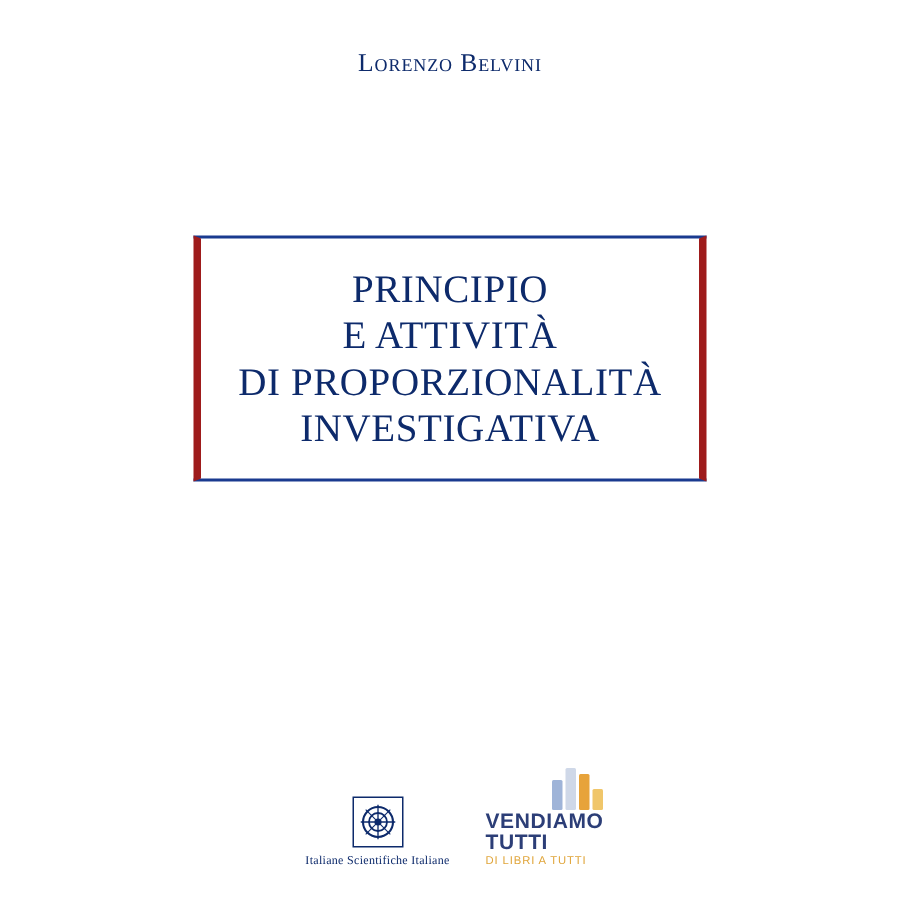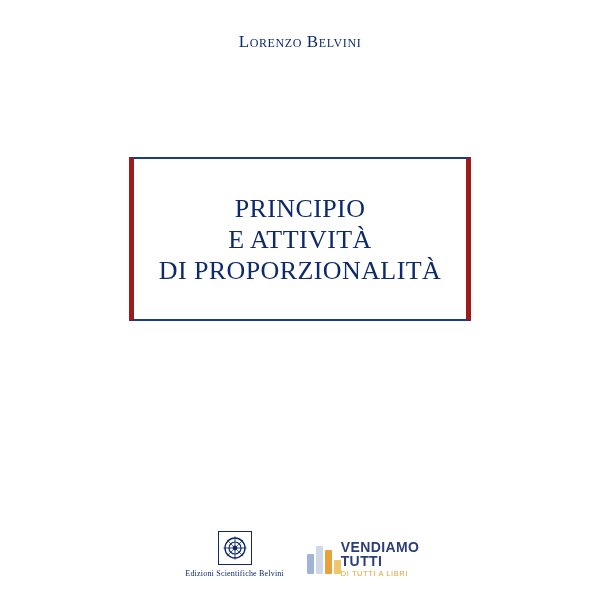--- a/index.html
+++ b/index.html
@@ -89,22 +89,23 @@
   }
   .publisher-name {
     font-family: "Liberation Serif", serif;
     font-size: 8px;
     color: #0d2a6b;
     letter-spacing: 0.2px;
     white-space: nowrap;
   }
   .vendiamo {
     display: flex;
-    align-items: flex-start;
+    align-items: flex-end;
     gap: 0;
+    flex-direction: column;
   }
   .vend-bars {
     position: relative;
     width: 34px;
     height: 34px;
   }
   .vend-bars span {
     position: absolute;
     bottom: 0;
     width: 7px;
@@ -138,47 +139,48 @@
 <body>
 
 <div class="cover">
 
   <div class="author">Lorenzo Belvini</div>
 
   <div class="title-box">
     <div class="title-line">PRINCIPIO</div>
     <div class="title-line">E ATTIVITÀ</div>
     <div class="title-line">DI PROPORZIONALITÀ</div>
+    <div class="title-line">INVESTIGATIVA</div>
   </div>
 
   <div class="footer">
 
     <div class="publisher">
       <div class="publisher-mark">
         <svg width="26" height="26" viewBox="0 0 26 26" aria-hidden="true">
           <circle cx="13" cy="13" r="10" fill="none" stroke="#0d2a6b" stroke-width="1.4"></circle>
           <circle cx="13" cy="13" r="6" fill="none" stroke="#0d2a6b" stroke-width="1.2"></circle>
           <circle cx="13" cy="13" r="2.4" fill="#0d2a6b"></circle>
           <line x1="13" y1="1.5" x2="13" y2="24.5" stroke="#0d2a6b" stroke-width="0.9"></line>
           <line x1="1.5" y1="13" x2="24.5" y2="13" stroke="#0d2a6b" stroke-width="0.9"></line>
           <line x1="4.8" y1="4.8" x2="21.2" y2="21.2" stroke="#0d2a6b" stroke-width="0.7"></line>
           <line x1="21.2" y1="4.8" x2="4.8" y2="21.2" stroke="#0d2a6b" stroke-width="0.7"></line>
         </svg>
       </div>
-      <div class="publisher-name">Edizioni Scientifiche Belvini</div>
+      <div class="publisher-name">Italiane Scientifiche Italiane</div>
     </div>
 
     <div class="vendiamo">
       <div class="vend-bars">
         <span class="b1"></span>
         <span class="b2"></span>
         <span class="b3"></span>
         <span class="b4"></span>
       </div>
       <div class="vend-text">
         <div class="vend-1">VENDIAMO</div>
         <div class="vend-2">TUTTI</div>
-        <div class="vend-3">DI TUTTI A LIBRI</div>
+        <div class="vend-3">DI LIBRI A TUTTI</div>
       </div>
     </div>
 
   </div>
 </div>
 
 </body></html>

